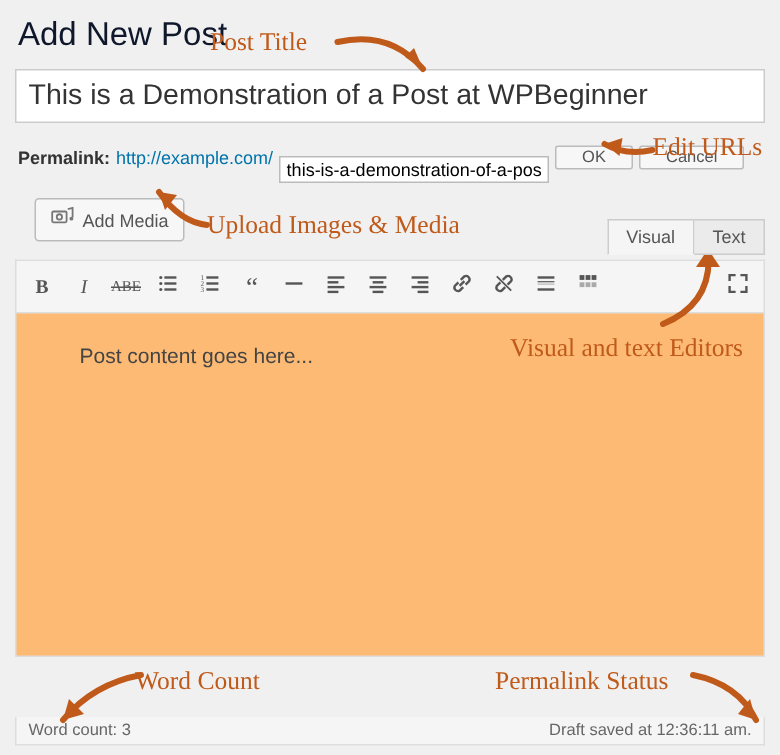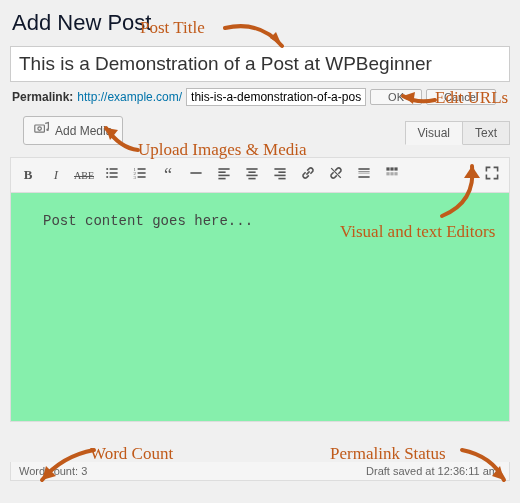--- a/index.html
+++ b/index.html
@@ -39,20 +39,21 @@
     flex-wrap: nowrap;
   }
   .permalink-row strong { font-weight: 600; color: #333; }
   .permalink-row .base { color: #0073aa; }
   .slug-input {
     font-size: 12px;
     padding: 1px 4px;
     border: 1px solid #bbb;
     background: #fff;
     width: 180px;
+    margin-top: 16px;
   }
   .mini-btn {
     font-size: 11px;
     padding: 1px 17px;
     border: 1px solid #bbb;
     background: #f7f7f7;
     color: #555;
     cursor: pointer;
     border-radius: 2px;
   }
@@ -66,21 +67,21 @@
     color: #555;
     font-size: 12px;
     border-radius: 3px;
     cursor: pointer;
     margin: 0 0 6px 13px;
   }
   .media-btn svg { width: 16px; height: 16px; }
   .editor-tabs {
     position: absolute;
     right: 10px;
-    top: 121px;
+    top: 146px;
     display: flex;
     z-index: 5;
   }
   .editor-tab {
     font-size: 12px;
     padding: 4px 12px;
     border: 1px solid #ccc;
     background: #ebebeb;
     color: #555;
     cursor: pointer;
@@ -105,24 +106,24 @@
     background: transparent;
     border: none;
     cursor: pointer;
     font-size: 13px;
     font-family: Georgia, serif;
   }
   .tb-btn svg { width: 16px; height: 16px; }
   .tb-spacer { flex: 1; }
   .content-area {
     border: 1px solid #ddd;
-    background: #86efac;
+    background: #fdba74;
     min-height: 230px;
-    padding: 20px 32px;
-    font-family: Liberation Mono, monospace;
+    padding: 20px 42px;
+    font-family: Liberation Sans, sans-serif;
     font-size: 14px;
     color: #444;
   }
   .status-bar {
     border: 1px solid #ddd;
     border-top: none;
     background: #f5f5f5;
     display: flex;
     justify-content: space-between;
     padding: 3px 8px;

